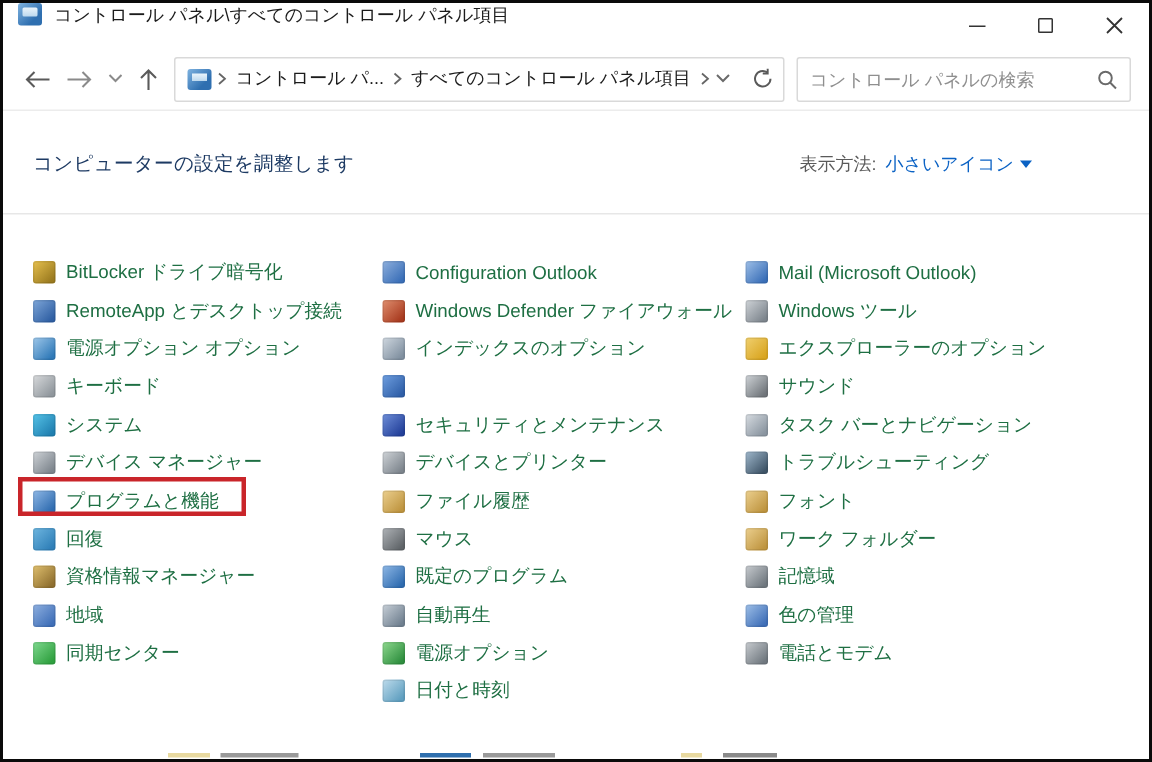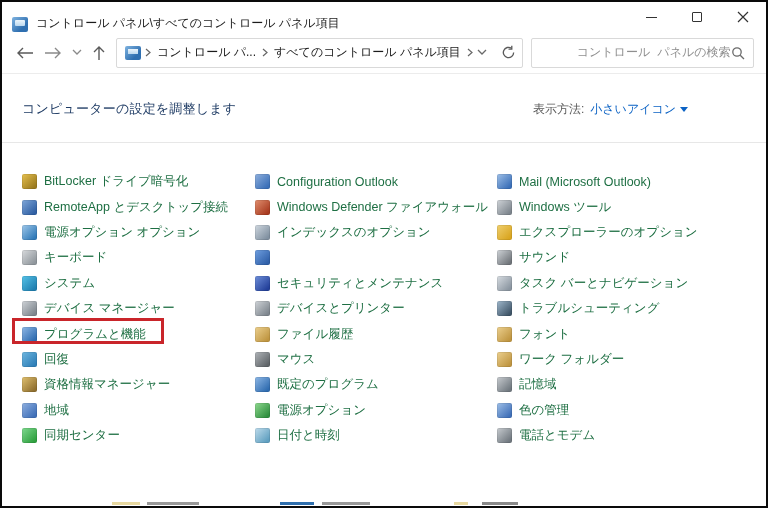--- a/index.html
+++ b/index.html
@@ -1,40 +1,40 @@
 <!DOCTYPE html>
 <html><head>
 <meta charset="utf-8">
 <style>
   * { margin:0; padding:0; box-sizing:border-box; }
   html,body { width:768px; height:508px; background:#fff; font-family:"Liberation Sans","DejaVu Sans",sans-serif; }
   .window { position:relative; width:768px; height:508px; background:#fff; border:2px solid #0a0a0a; overflow:hidden; }
 
   
-  .titlebar { height:30px; display:flex; align-items:flex-end; padding:0 0 0 10px; background:#fff; }
+  .titlebar { height:30px; display:flex; align-items:flex-start; padding:0 0 0 10px; background:#fff; }
   .app-icon { width:16px; height:15px; border-radius:2px; background:linear-gradient(135deg,#7fb3e0 0%,#2f6fb0 70%); position:relative; flex:0 0 auto; }
   .app-icon::after { content:""; position:absolute; left:3px; top:3px; width:10px; height:6px; background:linear-gradient(180deg,#eaf4fb,#bcd8ee); border-radius:1px; }
   .title-text { margin-left:8px; font-size:12px; color:#1b1b1b; white-space:nowrap; overflow:hidden; }
   .win-controls { margin-left:auto; display:flex; height:30px; }
   .win-btn { width:46px; height:30px; display:flex; align-items:center; justify-content:center; }
   .glyph-min { width:11px; height:1px; background:#333; }
   .glyph-max { width:10px; height:10px; border:1px solid #333; border-radius:1px; }
 
   
   .navbar { height:42px; display:flex; align-items:center; padding:0 12px 0 14px; background:#fff; border-bottom:1px solid #ececec; }
   .nav-btn { display:flex; align-items:center; justify-content:center; margin-right:10px; }
   svg.ico { display:block; }
   .addressbar { flex:0 0 404px; height:30px; border:1px solid #d9d9d9; border-radius:2px; display:flex; align-items:center; padding:0 6px 0 8px; margin-right:8px; font-size:12px; color:#1b1b1b; }
   .crumb-icon { width:16px; height:14px; border-radius:2px; background:linear-gradient(135deg,#7fb3e0 0%,#2f6fb0 70%); position:relative; flex:0 0 auto; }
   .crumb-icon::after { content:""; position:absolute; left:3px; top:3px; width:10px; height:5px; background:linear-gradient(180deg,#eaf4fb,#bcd8ee); }
   .crumb { white-space:nowrap; padding:4px 2px; }
   .crumb-sep { padding:0 4px; color:#555; display:flex; align-items:center; }
   .addr-right { margin-left:auto; display:flex; align-items:center; gap:14px; }
   .searchbox { flex:1; height:30px; border:1px solid #d9d9d9; border-radius:2px; display:flex; align-items:center; padding:0 8px; }
-  .searchbox input { border:none; outline:none; flex:1; font-size:12px; color:#737373; font-family:Liberation Mono, monospace; background:transparent;margin-left:37px; }
+  .searchbox input { border:none; outline:none; flex:1; font-size:12px; color:#737373; font-family:Liberation Sans, sans-serif; background:transparent; }
   .searchbox input::placeholder { color:#8f8f8f; opacity:1; }
 
   
   .pageheader { display:flex; align-items:center; padding:26px 78px 0 20px; }
   .page-title { font-size:13px; color:#1d3a63; letter-spacing:.2px; }
   .viewby { margin-left:auto; font-size:12px; display:flex; align-items:center; gap:6px; }
   .viewby-label { color:#5a5a5a; }
   .viewby-value { color:#0b62c4; display:flex; align-items:center; gap:4px; }
   .tri-down { width:0; height:0; border-left:4px solid transparent; border-right:4px solid transparent; border-top:5px solid #0b62c4; }
   .hr { height:1px; background:#e7e7e7; margin-top:24px; }
@@ -229,20 +229,24 @@
         </div>
         <div class="item">
           <span class="item-icon" style="background: linear-gradient(135deg, rgb(176, 180, 184) 0%, rgb(95, 100, 104) 85%);"></span>
           <span class="item-label">マウス</span>
         </div>
         <div class="item">
           <span class="item-icon" style="background: linear-gradient(135deg, rgb(143, 184, 230) 0%, rgb(47, 108, 176) 85%);"></span>
           <span class="item-label">既定のプログラム</span>
         </div>
         <div class="item">
+          <span class="item-icon" style="background: linear-gradient(135deg, rgb(200, 208, 216) 0%, rgb(112, 128, 144) 85%);"></span>
+          <span class="item-label">自動再生</span>
+        </div>
+        <div class="item">
           <span class="item-icon" style="background: linear-gradient(135deg, rgb(143, 217, 143) 0%, rgb(47, 143, 63) 85%);"></span>
           <span class="item-label">電源オプション</span>
         </div>
         <div class="item">
           <span class="item-icon" style="background: linear-gradient(135deg, rgb(191, 220, 236) 0%, rgb(95, 159, 192) 85%);"></span>
           <span class="item-label">日付と時刻</span>
         </div>
       </div>
     <div class="col">
         <div class="item">

